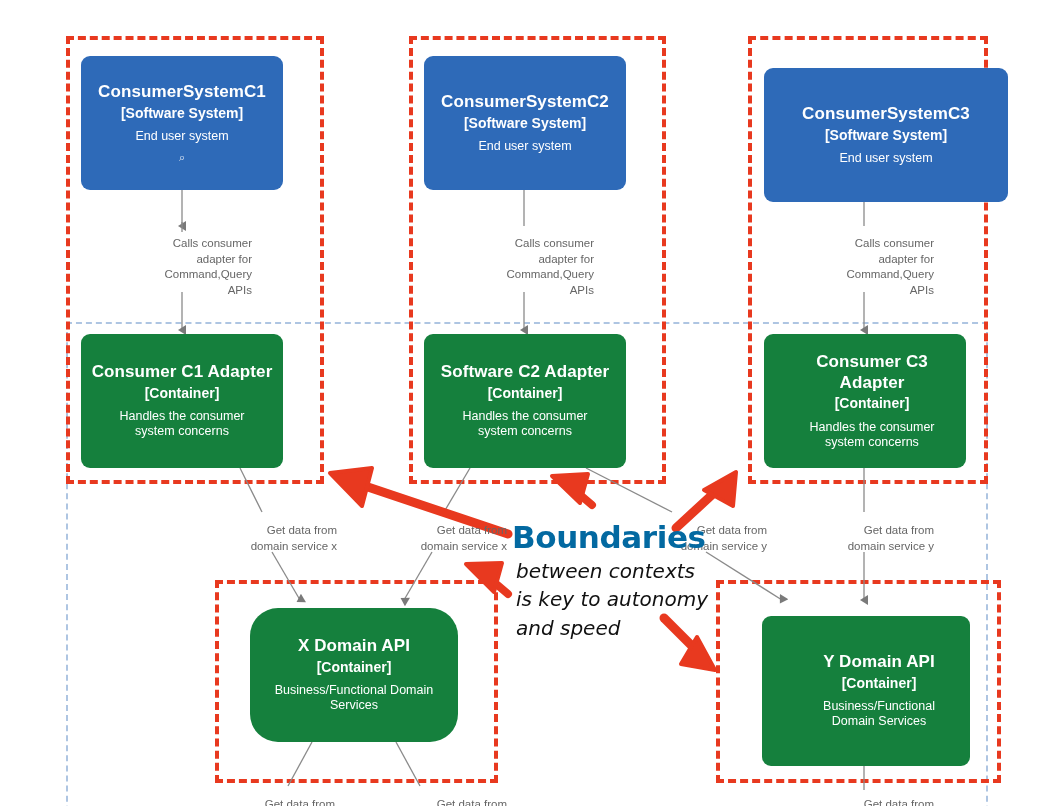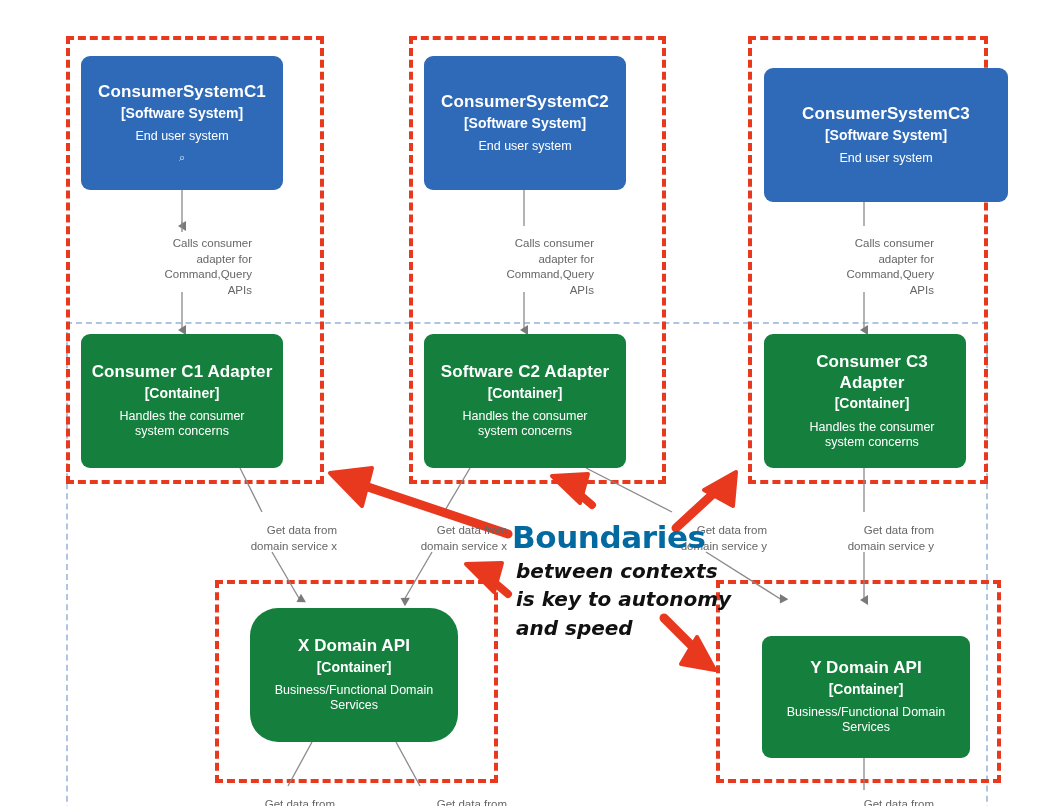--- a/index.html
+++ b/index.html
@@ -93,21 +93,20 @@
     white-space: nowrap;
   }
   .anno-sub {
     position: absolute;
     font-family: "DejaVu Sans", sans-serif;
     font-style: italic;
     font-size: 20px;
     color: #111111;
     line-height: 1.42;
     white-space: pre-line;
-    font-weight: bold;
   }
 
   svg.overlay {
     position: absolute;
     left: 0;
     top: 0;
     width: 1058px;
     height: 806px;
     pointer-events: none;
   }
@@ -218,21 +217,21 @@
     <div class="type">[Container]</div>
     <div class="desc">Handles the consumer system concerns</div>
   </div>
 
   <div class="node container" style="left:250px; top:608px; width:208px; height:134px;border-radius:28px;">
     <div class="title">X Domain API</div>
     <div class="type">[Container]</div>
     <div class="desc">Business/Functional Domain Services</div>
   </div>
 
-  <div class="node container" style="left:762px; top:636px; width:208px; height:122px;">
+  <div class="node container" style="left:762px; top:616px; width:208px; height:150px;padding-left:36px;">
     <div class="title">Y Domain API</div>
     <div class="type">[Container]</div>
     <div class="desc">Business/Functional Domain Services</div>
   </div>
 
   <div class="rel-label" style="left:112px; top:236px; width:140px;">Calls consumer
 adapter for
 Command,Query
 APIs</div>
   <div class="rel-label" style="left:454px; top:236px; width:140px;">Calls consumer

